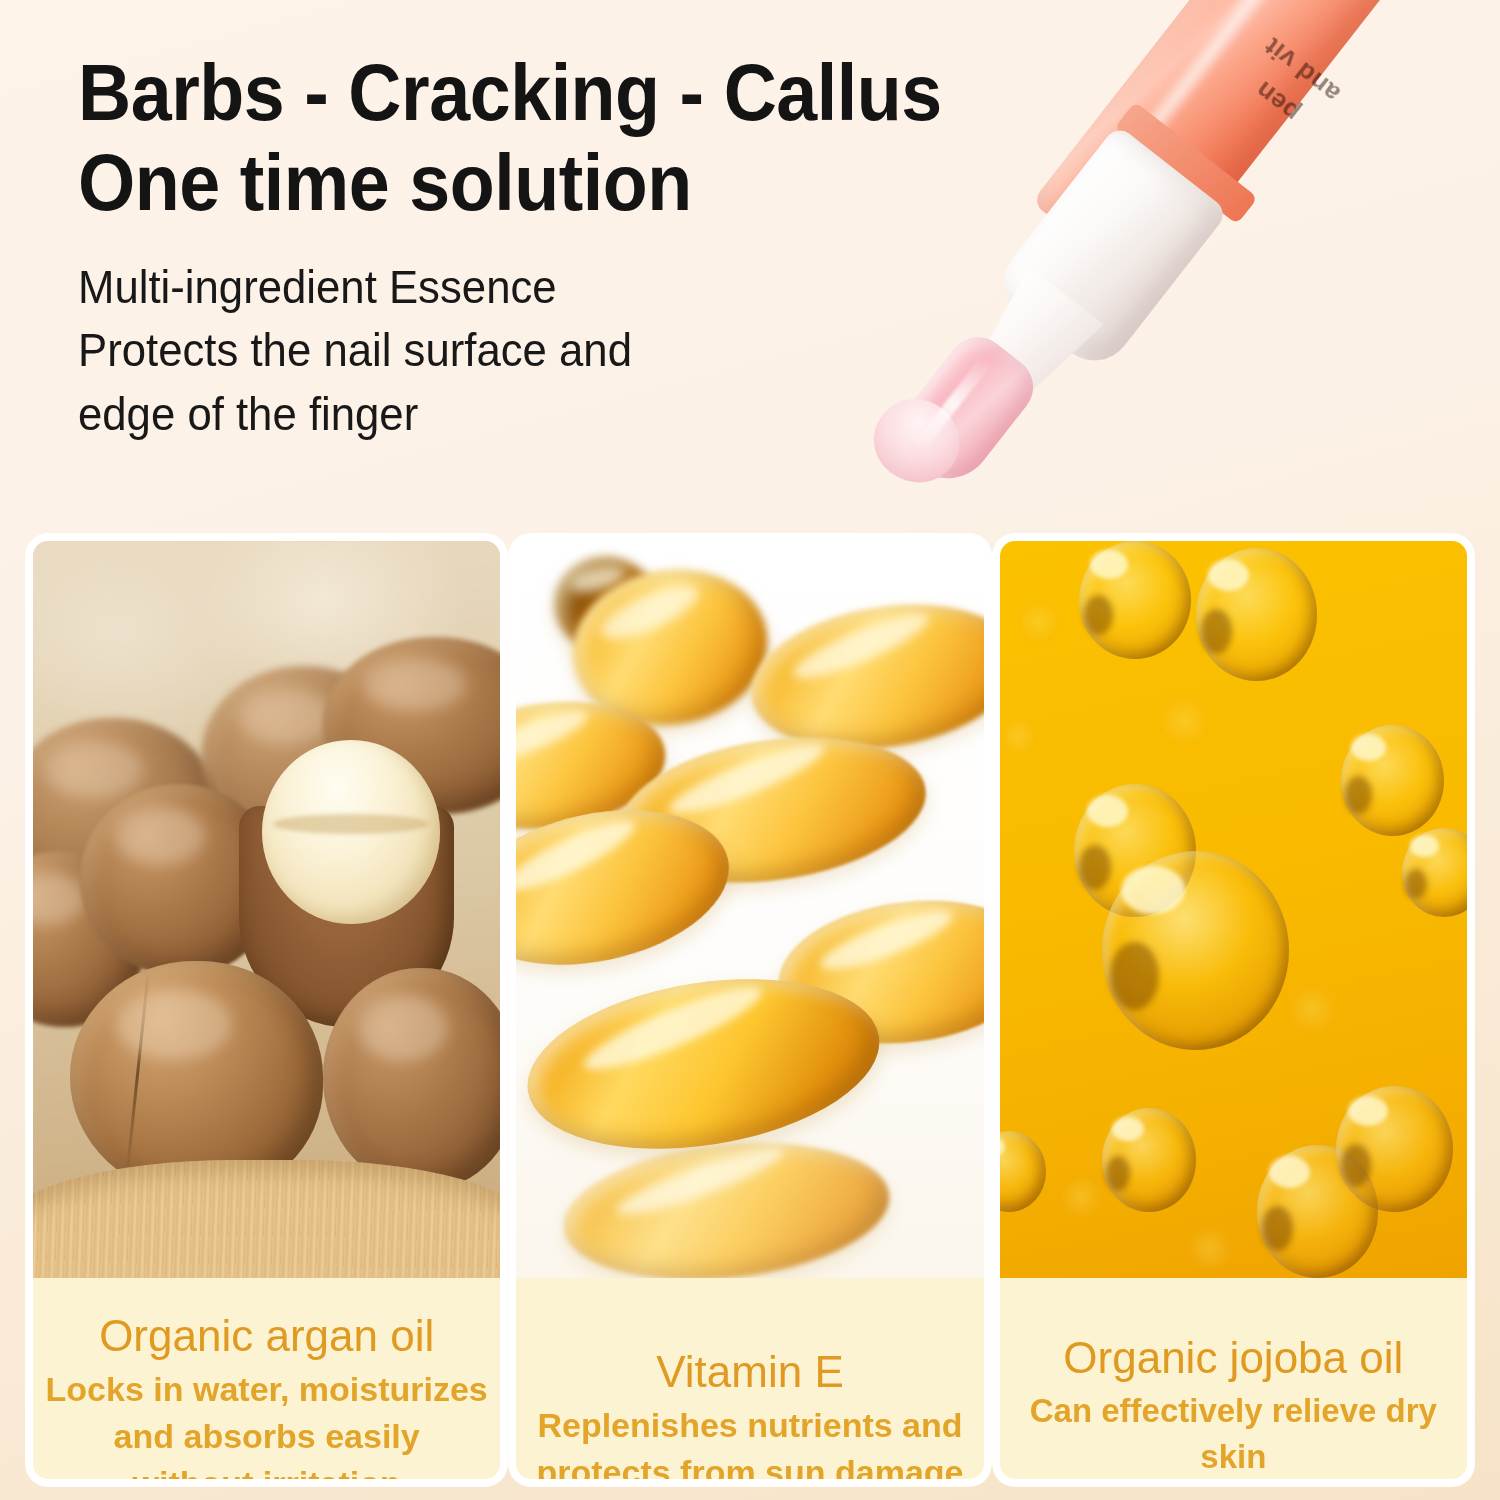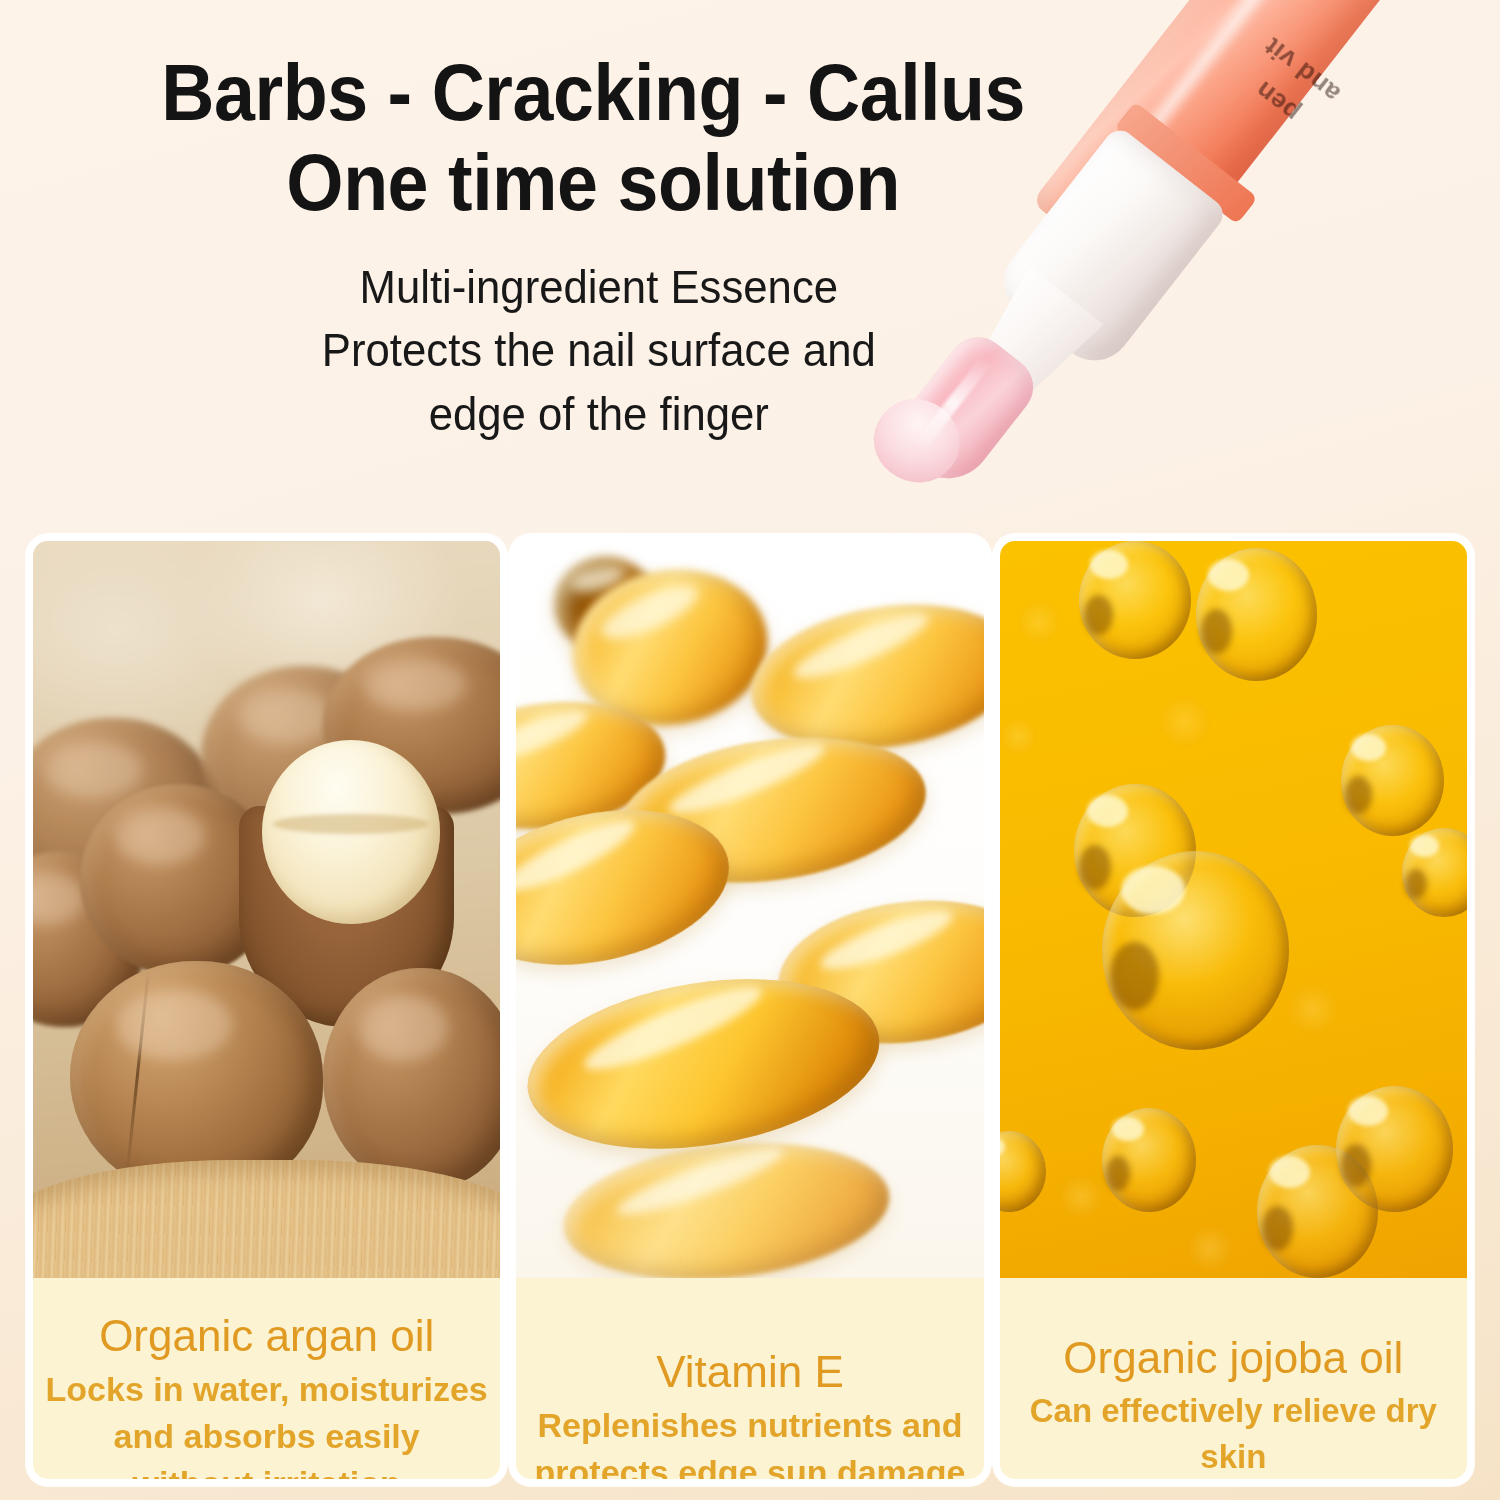--- a/index.html
+++ b/index.html
@@ -4,21 +4,21 @@
 <style>
   * { margin:0; padding:0; box-sizing:border-box; }
   html,body { width:1500px; height:1500px; }
   body {
     font-family:"Liberation Sans", sans-serif;
     background:linear-gradient(165deg,#FDF3E9 0%,#FCF1E6 40%,#F9E9D4 75%,#F6E3C7 100%);
     position:relative; overflow:hidden;
   }
 
   
-  #header { position:absolute; left:78px; top:48px; width:1120px; z-index:5;text-align:center; }
+  #header { position:absolute; left:78px; top:48px; width:1120px; z-index:5; }
   #headline {
     font-family:"Liberation Sans Narrow","Liberation Sans", sans-serif;
     font-weight:700; font-size:80px; line-height:1.13;
     color:#141414; letter-spacing:-0.5px; white-space:pre-line;
     transform:scaleX(0.92); transform-origin:left center;
   }
   #subhead {
     margin-top:26px;
     font-family:"Liberation Sans Narrow","Liberation Sans", sans-serif;
     font-weight:400; font-size:47px; line-height:1.35;
@@ -296,21 +296,21 @@
       <div class="gel" id="g-upleft"></div>
       <div class="gel" id="g-mid"></div>
       <div class="gel" id="g-midl"></div>
       <div class="gel" id="g-midr"></div>
       <div class="gel" id="g-bottom"></div>
       <div class="gel" id="g-front"></div>
     </div>
     <div class="caption" id="cap2">
       <div class="cap-title">Vitamin E</div>
       <div class="cap-body">Replenishes nutrients and
-protects edge sun damage</div>
+protects from sun damage</div>
     </div>
   </div>
 
   <div class="card">
     <div class="photo" id="photo3">
       <div class="spot" id="s1"></div>
       <div class="spot" id="s2"></div>
       <div class="spot" id="s3"></div>
       <div class="spot" id="s4"></div>
       <div class="spot" id="s5"></div>

